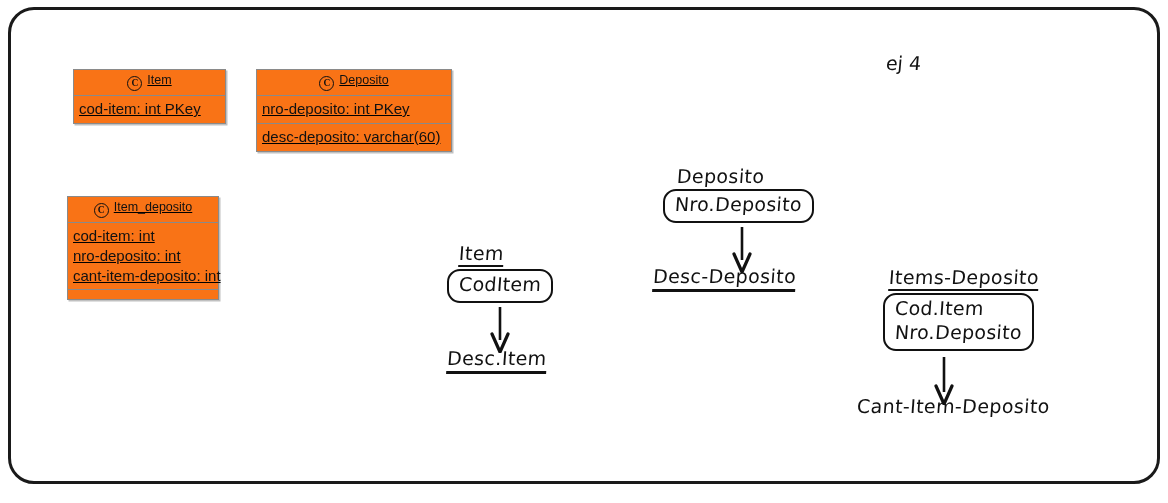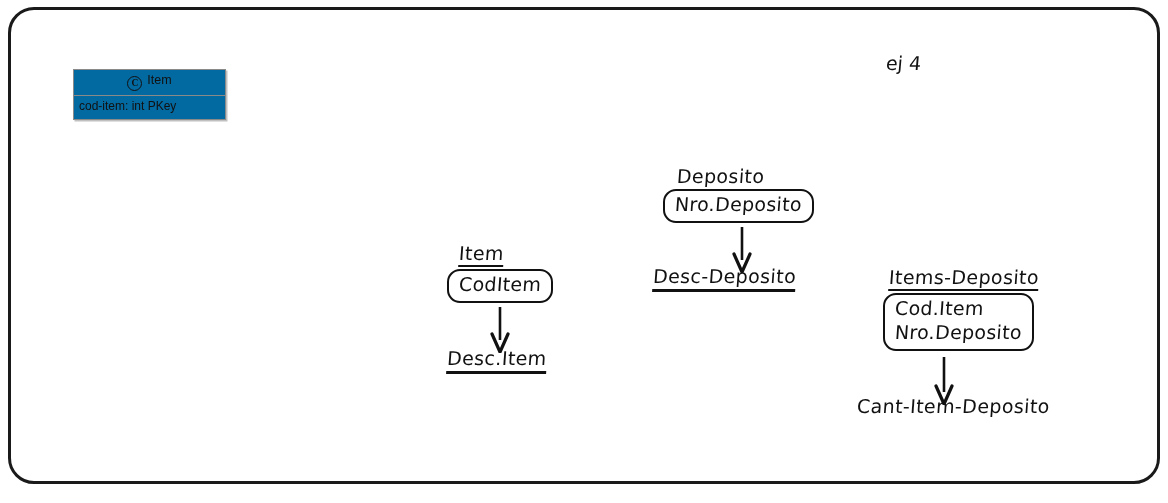--- a/index.html
+++ b/index.html
@@ -25,36 +25,37 @@
     border: 3px solid #1a1a1a;
     border-radius: 26px;
     box-sizing: border-box;
     background: #ffffff;
   }
 
   
   .uml-class {
     position: absolute;
     border: 1px solid #8a8a8a;
-    background: #0369a1;
+    background: #f97316;
     box-sizing: border-box;
     box-shadow: 1.5px 1.5px 0 0 rgba(140,140,140,0.55);
+    text-decoration: underline;
   }
   .uml-header {
     border-bottom: 1px solid #8a8a8a;
     text-align: center;
     font-size: 12.5px;
     color: #111;
     padding: 3px 4px 4px 4px;
     line-height: 1.15;
     white-space: nowrap;
   }
   .uml-compartment {
     border-bottom: 1px solid #8a8a8a;
-    font-size: 12px;
+    font-size: 15px;
     color: #111;
     padding: 3px 5px 4px 5px;
     line-height: 1.32;
     white-space: nowrap;
   }
   .uml-compartment:last-child { border-bottom: none; }
   .uml-compartment.empty { min-height: 9px; padding: 0; }
 
   .c-badge {
     display: inline-block;
@@ -144,21 +145,43 @@
 
   <div class="uml-class" id="class-item">
     <div class="uml-header">
       <span class="c-badge">C</span><span>Item</span>
     </div>
     <div class="uml-compartment">
       <div>cod-item: int PKey</div>
     </div>
   </div>
 
-
+  <div class="uml-class" id="class-deposito">
+    <div class="uml-header">
+      <span class="c-badge">C</span><span>Deposito</span>
+    </div>
+    <div class="uml-compartment">
+      <div>nro-deposito: int PKey</div>
+    </div>
+    <div class="uml-compartment">
+      <div>desc-deposito: varchar(60)</div>
+    </div>
+  </div>
+
+  <div class="uml-class" id="class-itemdep">
+    <div class="uml-header">
+      <span class="c-badge">C</span><span>Item_deposito</span>
+    </div>
+    <div class="uml-compartment">
+      <div>cod-item: int</div>
+      <div>nro-deposito: int</div>
+      <div>cant-item-deposito: int</div>
+    </div>
+    <div class="uml-compartment empty"></div>
+  </div>
 
   <div class="note-ej" style="left:875px; top:42px;">ej 4</div>
 
   <div class="hand" id="group-item">
     <div style="text-align:left; padding-left:12px;">
       <span class="hw-title underlined">Item</span>
     </div>
     <div class="hw-box" style="margin-top:2px;">
       <span class="hw-line">CodItem</span>
     </div>

